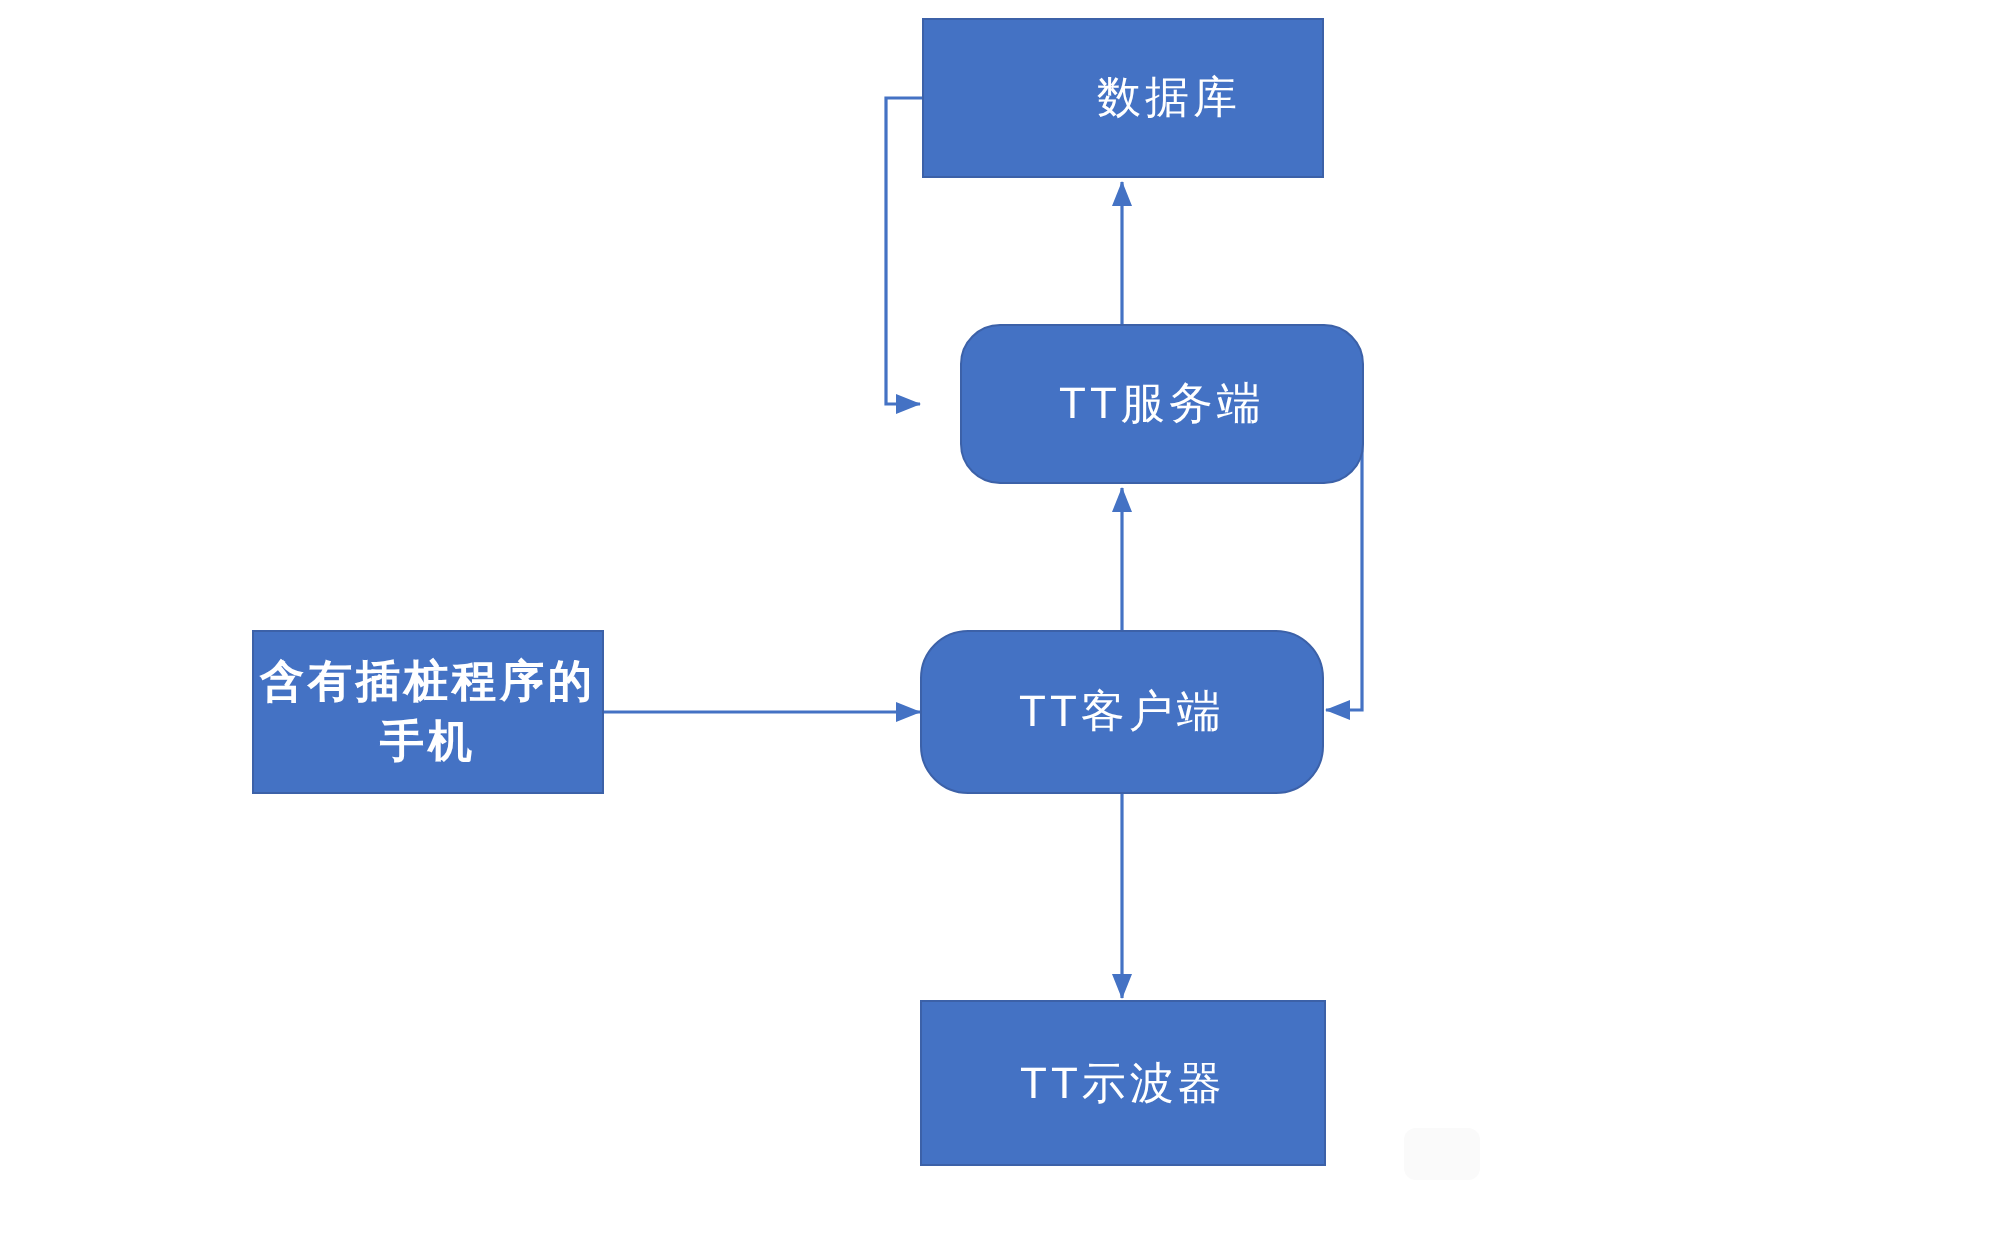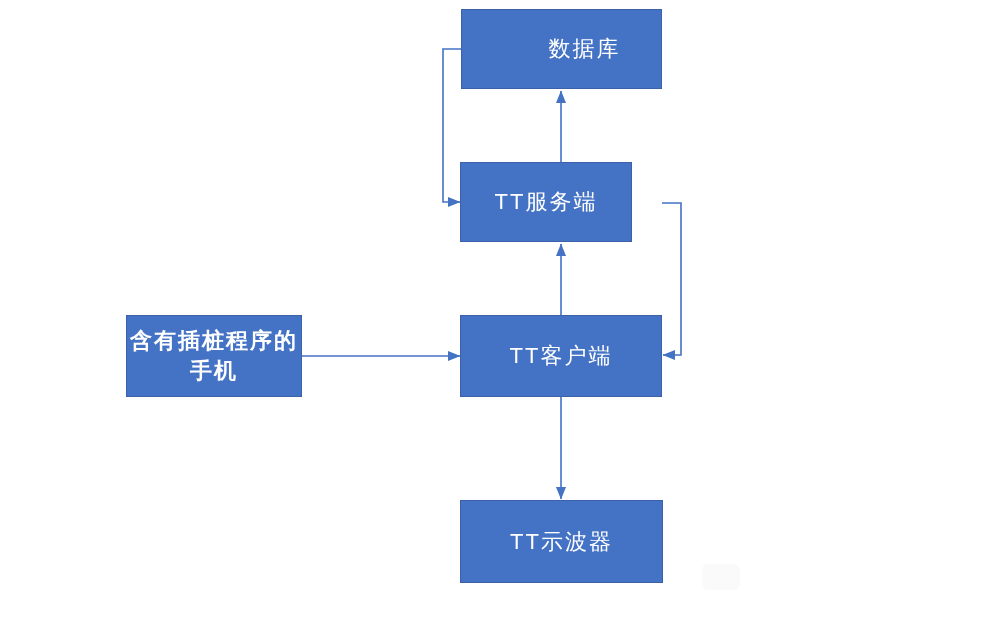--- a/index.html
+++ b/index.html
@@ -28,22 +28,22 @@
     display: flex;
     flex-direction: column;
     align-items: center;
     justify-content: center;
     text-align: center;
     font-size: 22px;
     letter-spacing: 2px;
     line-height: 1.35;
   }
   #node-database     { left: 461px; top: 9px;   width: 201px; height: 80px; padding-left: 46px; }
-  #node-server       { left: 460px; top: 162px; width: 172px; height: 80px; }
-  #node-client       { left: 460px; top: 315px; width: 202px; height: 82px; }
+  #node-server       { left: 480px; top: 162px; width: 202px; height: 80px; border-radius: 20px; }
+  #node-client       { left: 460px; top: 315px; width: 202px; height: 82px; border-radius: 24px; }
   #node-phone        { left: 126px; top: 315px; width: 176px; height: 82px; font-weight: bold; }
   #node-oscilloscope { left: 460px; top: 500px; width: 203px; height: 83px; }
   #connector-layer {
     position: absolute;
     left: 0; top: 0;
     width: 1004px; height: 622px;
     pointer-events: none;
   }
   .edge {
     fill: none;

